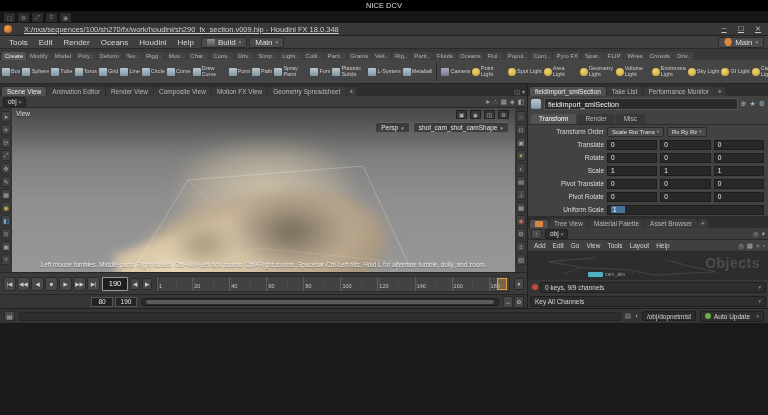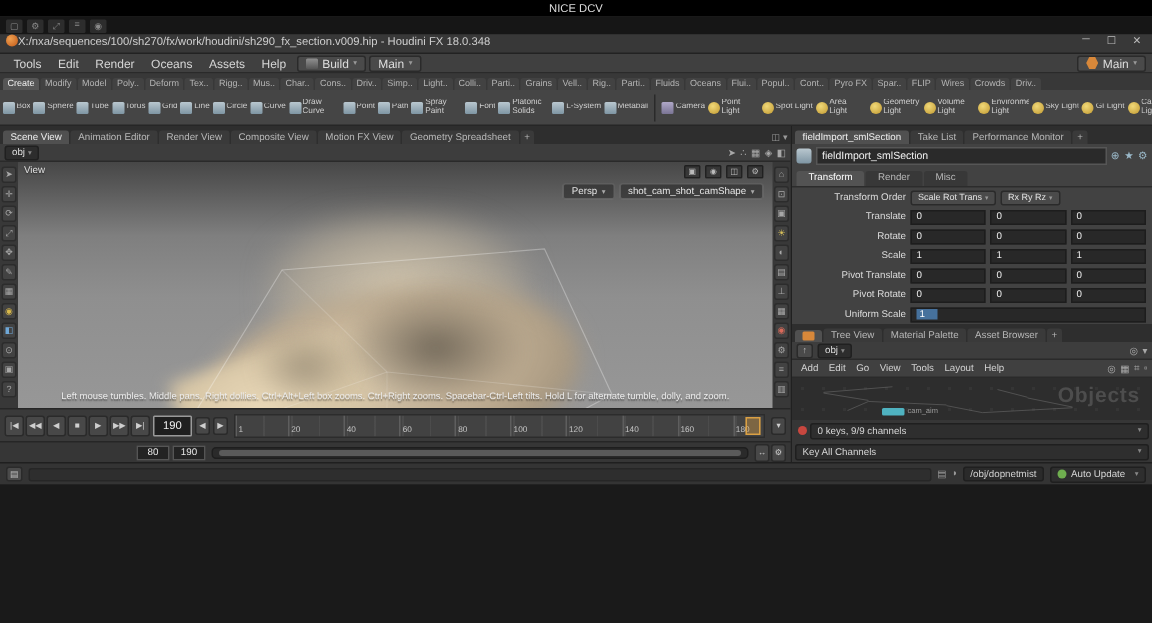--- a/index.html
+++ b/index.html
@@ -7,21 +7,21 @@
   .screen{width:768px;height:323px;position:relative;overflow:hidden;background:#3a3a3a;
           font-family:"Liberation Sans","DejaVu Sans",sans-serif;color:#c8c8c8;
           display:flex;flex-direction:column;font-size:8px;}
 
   
   .dcv-title{height:11px;background:#000;color:#ddd;font-size:7.5px;display:flex;align-items:center;justify-content:center;flex:none;}
   .dcv-tools{height:12px;background:#161616;display:flex;align-items:center;gap:3px;padding:0 4px;flex:none;}
   .dcvicon{width:11px;height:9px;background:#2d2d2d;color:#8a8a8a;font-size:6px;display:flex;align-items:center;justify-content:center;border-radius:1px;}
 
   
-  .titlebar{height:13px;background:#383838;border-bottom:1px solid #222;display:flex;gap:0;padding:0 4px;flex:none;}
+  .titlebar{height:13px;background:#383838;border-bottom:1px solid #222;display:flex;align-items:center;gap:12px;padding:0 4px;flex:none;text-decoration:underline;}
   .hlogo{width:8px;height:8px;border-radius:50%;background:radial-gradient(circle at 35% 35%,#f0a050,#c05818);flex:none;}
   .wtitle{font-size:7.5px;color:#cfcfcf;white-space:nowrap;overflow:hidden;}
   .win-btns{margin-left:auto;display:flex;gap:5px;}
   .wbtn{width:12px;text-align:center;font-size:7px;color:#bbb;cursor:default;}
 
   
   .menubar{height:13px;background:#404040;border-bottom:1px solid #2a2a2a;display:flex;align-items:center;gap:2px;padding:0 4px;font-size:8px;flex:none;}
   .mrepeat{display:flex;gap:1px;}
   .mitem{padding:0 5px;color:#d6d6d6;white-space:nowrap;}
   .dd{background:#4a4a4a;border:1px solid #2a2a2a;border-radius:2px;height:11px;display:flex;align-items:center;gap:3px;padding:0 5px;color:#ddd;white-space:nowrap;justify-content:space-between;}
@@ -191,21 +191,21 @@
     </span>
   </div>
 
   <div class="menubar">
     <span class="mrepeat">
 
     <span class="mitem">Tools</span>
         <span class="mitem">Edit</span>
         <span class="mitem">Render</span>
         <span class="mitem">Oceans</span>
-        <span class="mitem">Assets</span>
+        <span class="mitem">Houdini</span>
         <span class="mitem">Help</span>
       </span>
     <span class="dd">
       <span class="ddicon"></span>
       <span>Build</span>
     </span>
     <span class="dd">
       <span>Main</span>
     </span>
     <span class="mspacer"></span>

